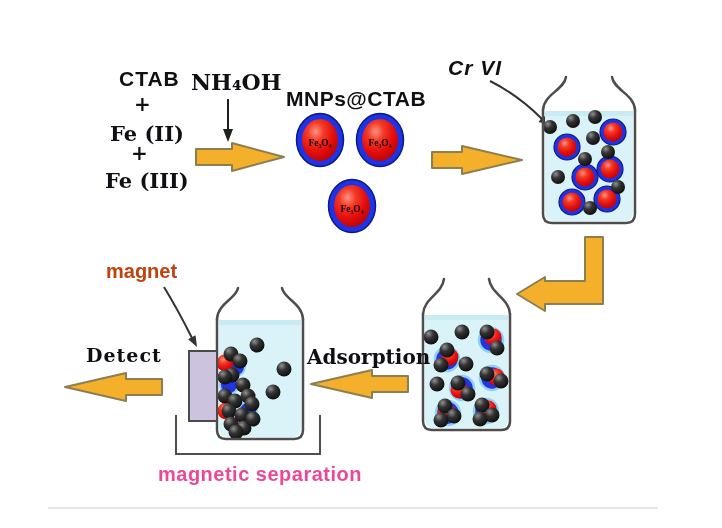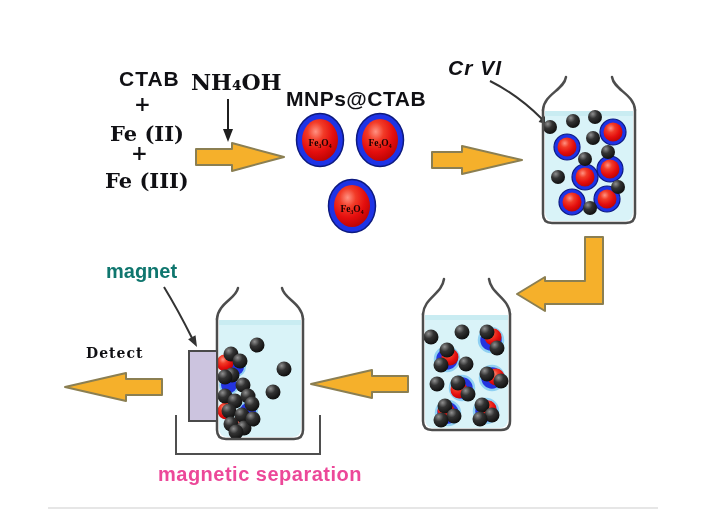--- a/index.html
+++ b/index.html
@@ -151,17 +151,18 @@
   <div class="lbl serif" style="left:105px;top:163px;font-size:21px;text-align:right;">Fe (III)</div>
 
   <div class="lbl sans" style="left:286px;top:81px;font-size:21px;letter-spacing:0.5px;text-align:center;">MNPs@CTAB</div>
 
   <div class="core-lbl" style="left:320px;top:136px;">Fe₃O₄</div>
   <div class="core-lbl" style="left:380px;top:136px;">Fe₃O₄</div>
   <div class="core-lbl" style="left:352px;top:202px;">Fe₃O₄</div>
 
   <div class="lbl sans" style="left:448px;top:50px;font-size:21px;letter-spacing:1px;font-style:italic;">Cr VI</div>
 
-  <div class="lbl serif" style="left:86px;top:339px;font-size:14px;letter-spacing:1px;">Detect</div>
-  <div class="lbl sans" style="left:106px;top:254px;font-size:20px;color:#0f766e;">magnet</div>
+  <div class="lbl serif" style="left:307px;top:340px;font-size:20px;">Adsorption</div>
+  <div class="lbl serif" style="left:86px;top:339px;font-size:19px;letter-spacing:1px;">Detect</div>
+  <div class="lbl sans" style="left:106px;top:254px;font-size:20px;color:#c2410c;">magnet</div>
   <div class="lbl sans" style="left:158px;top:457px;font-size:20px;letter-spacing:0.5px;color:#ec4899;">magnetic separation</div>
 
 </div>
 
 </body></html>

